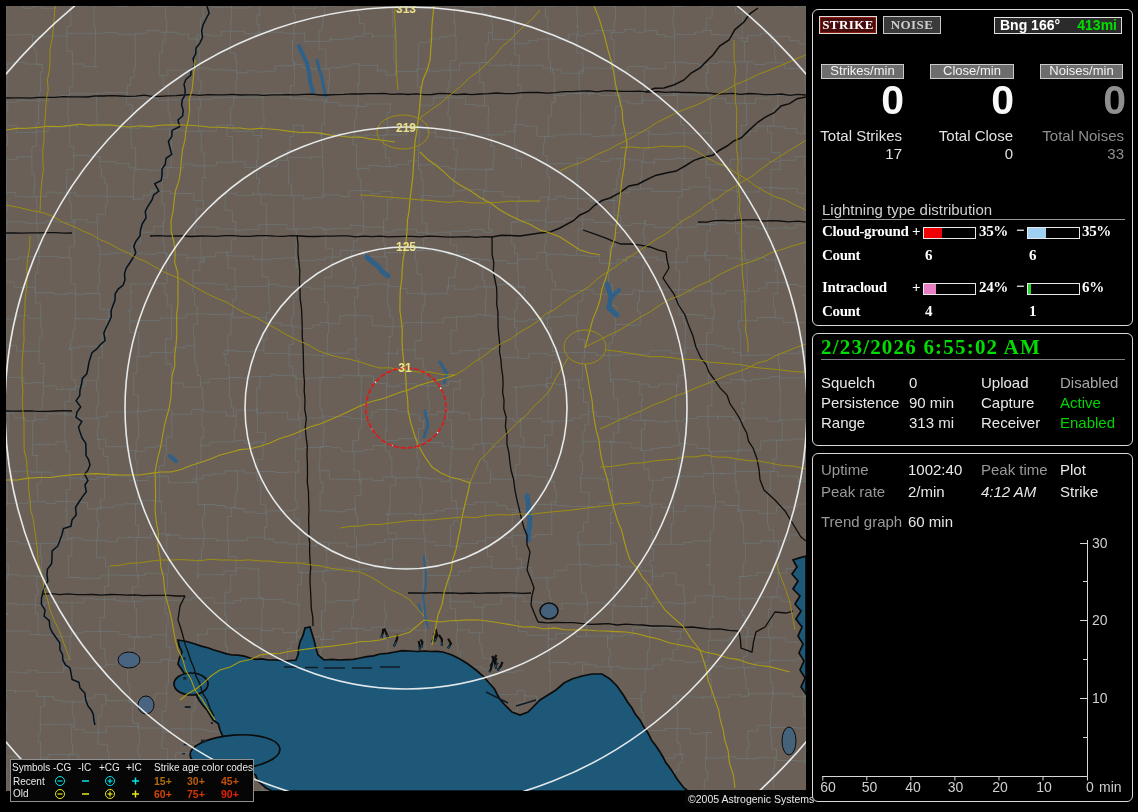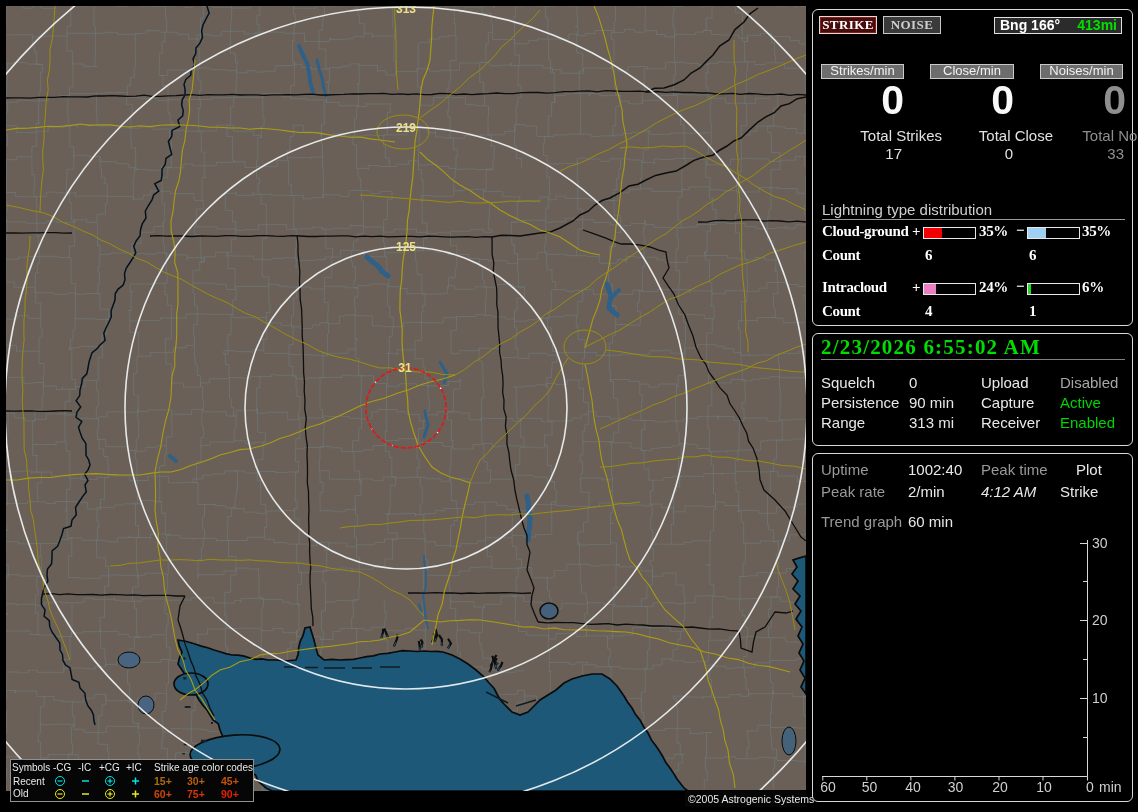--- a/index.html
+++ b/index.html
@@ -9,21 +9,21 @@
   border:1px solid #d9d9d9; border-radius:6px;padding-left:32px; }
 .ab { position:absolute; }
 .lbl { color:#999; }
 .val { color:#e8e8e8; }
 .grn { color:#00d300; }
 .minbtn { position:absolute; top:54px; height:15px; background:#6d6d6d;
   border:1px solid #c9c9c9; color:#f2f2f2; font-size:13px; line-height:12px;
   text-align:center; }
 .bigz { position:absolute; top:75px; height:31px; font-size:41px; line-height:31px;
   font-weight:bold; color:#f8f8f8; text-align:right; }
-.tot { position:absolute; top:117px; height:16px; font-size:15px; color:#e2e2e2; text-align:right;margin-left:40px; }
+.tot { position:absolute; top:117px; height:16px; font-size:15px; color:#e2e2e2; text-align:right; }
 .totn { position:absolute; top:135px; height:16px; font-size:15px; color:#e2e2e2; text-align:right; }
 .bar { position:absolute; width:53px; height:12px; border:1px solid #e8e8e8; background:#000; }
 .bar > div { height:100%; }
 .srf { position:absolute; font-family:"Liberation Serif", serif; font-weight:bold;
   font-size:15px; color:#fff; letter-spacing:-0.35px; }
 .drow { position:absolute; font-size:15px; height:16px; white-space:nowrap; }
 </style></head>
 <body>
 <div id="stage">
 <svg width="1138" height="812" style="position:absolute;left:0;top:0">
@@ -271,21 +271,21 @@
   <div class="drow val" style="left:8px;top:80px;">Range</div>
   <div class="drow val" style="left:96px;top:80px;">313 mi</div>
   <div class="drow val" style="left:168px;top:80px;">Receiver</div>
   <div class="drow grn" style="left:247px;top:80px;">Enabled</div>
 </div>
 
 <div class="box" style="top:453px; height:349px;">
   <div class="drow lbl" style="left:8px;top:7px;">Uptime</div>
   <div class="drow val" style="left:95px;top:7px;">1002:40</div>
   <div class="drow lbl" style="left:168px;top:7px;">Peak time</div>
-  <div class="drow val" style="left:247px;top:7px;margin-left:16px;">Plot</div>
+  <div class="drow val" style="left:247px;top:7px;">Plot</div>
   <div class="drow lbl" style="left:8px;top:29px;">Peak rate</div>
   <div class="drow val" style="left:95px;top:29px;">2/min</div>
   <div class="drow val" style="left:168px;top:29px;font-style:italic;">4:12 AM</div>
   <div class="drow val" style="left:247px;top:29px;">Strike</div>
   <div class="drow lbl" style="left:8px;top:59px;">Trend graph</div>
   <div class="drow val" style="left:95px;top:59px;">60 min</div>
   <svg width="319" height="347" style="position:absolute;left:0;top:0;">
     <g stroke="#d8d8d8" stroke-width="1" fill="none">
       <path d="M274.5,86 L274.5,322.5 L9,322.5"></path>
       <path d="M274.5,89.5 L267,89.5 M274.5,166.5 L267,166.5 M274.5,244.5 L267,244.5 M274.5,127.5 L270,127.5 M274.5,205.5 L270,205.5 M274.5,283.5 L270,283.5"></path>

